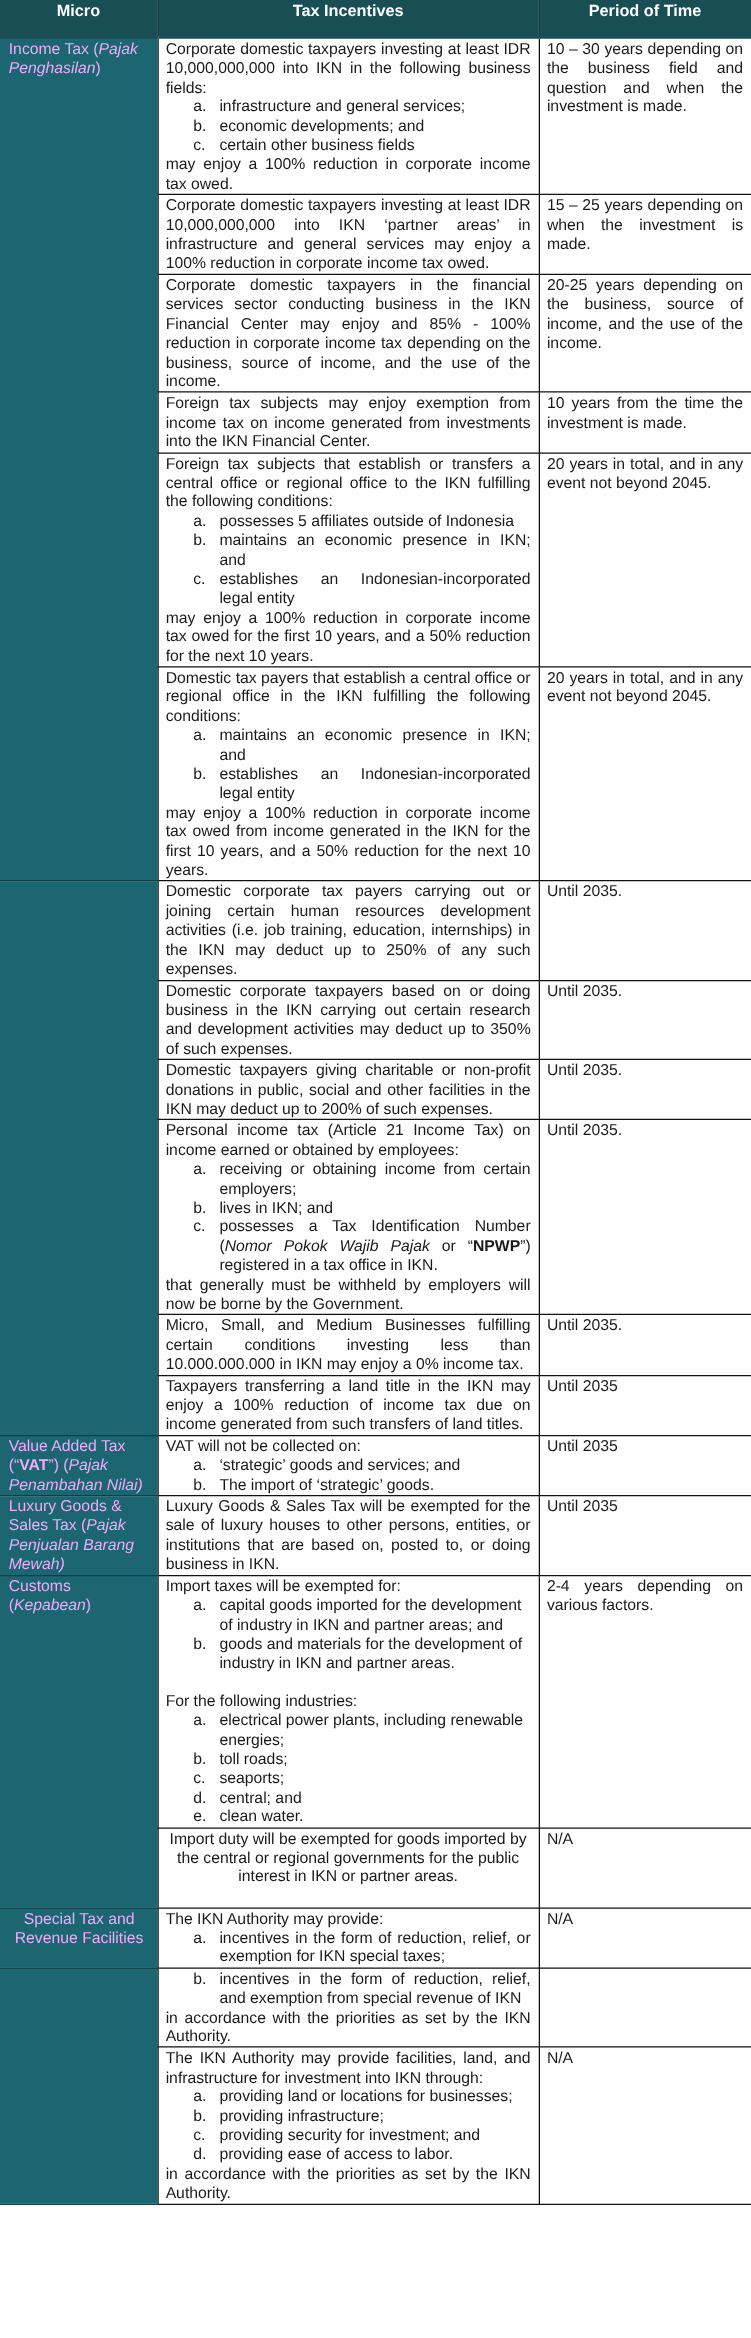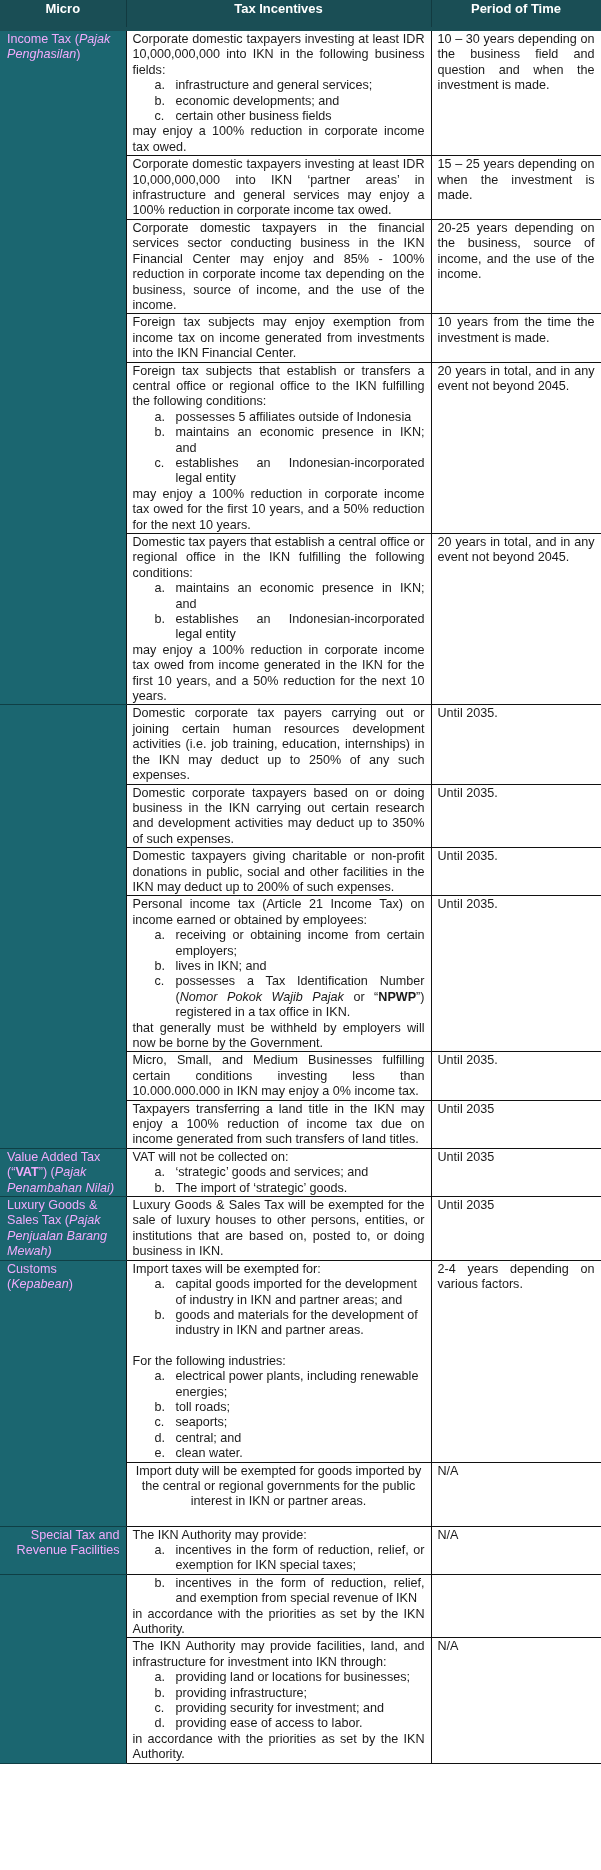--- a/index.html
+++ b/index.html
@@ -201,21 +201,21 @@
         </ol>
       </td>
       <td class="period">2-4 years depending on various factors.</td>
     </tr>
     <tr>
       <td style="text-align:center; height:62px"><span>Import duty will be exempted for goods imported by the central or regional governments for the public interest in IKN or partner areas.</span></td>
       <td class="period">N/A</td>
     </tr>
 
     <tr>
-      <td class="type" style="text-align:right">Special Tax and Revenue Facilities</td>
+      <td class="type" style="text-align:center">Special Tax and Revenue Facilities</td>
       <td>
         <p class="para">The IKN Authority may provide:</p>
         <ol class="alpha">
           <li><span class="mark">a.</span><span>incentives in the form of reduction, relief, or exemption for IKN special taxes;</span></li>
         </ol>
       </td>
       <td class="period">N/A</td>
     </tr>
     <tr>
       <td class="type" rowspan="2"></td>

